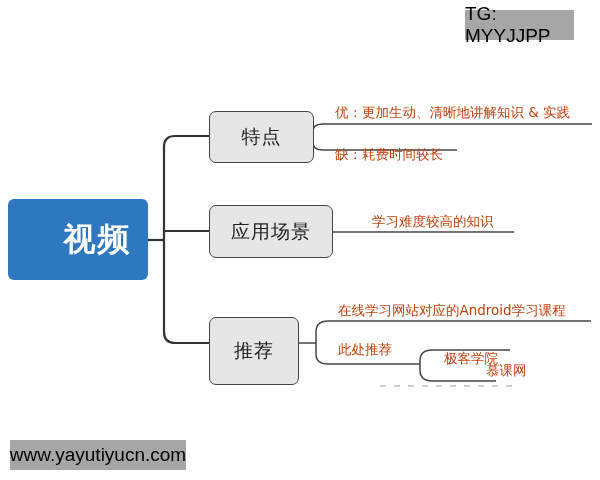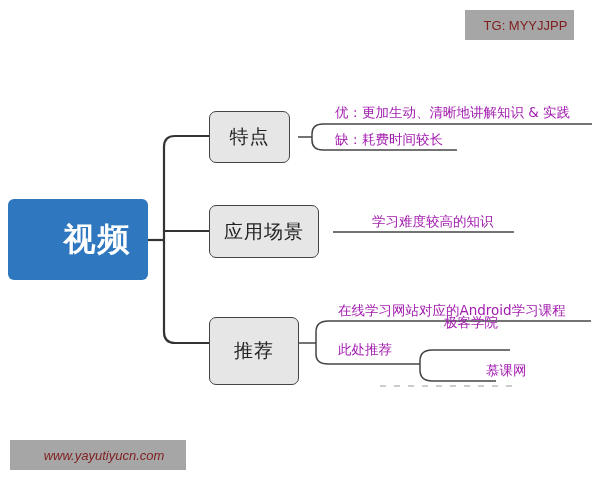--- a/index.html
+++ b/index.html
@@ -12,25 +12,25 @@
     position: absolute; box-sizing: border-box; display: flex; align-items: center; justify-content: center;
     color: #222; font-size: 19px; letter-spacing: 1px;
   }
   .node.root {
     background: #2f78c0; color: #fff; border-radius: 6px; font-size: 32px; font-weight: bold; letter-spacing: 2px;
   }
   .node.branch {
     background: #e6e6e6; border: 1.5px solid #444; border-radius: 7px;
   }
   .leaf {
-    position: absolute; font-size: 13.5px; color: #a21caf; white-space: nowrap; line-height: 16px;
+    position: absolute; font-size: 13.5px; color: #c2410c; white-space: nowrap; line-height: 16px;
   }
   .watermark {
-    position: absolute; background: #a6a6a6; color: #7f1d1d; font-family: "Liberation Sans", sans-serif;
-    font-size: 13px; display: flex; align-items: center; justify-content: center; box-sizing: border-box; padding-left: 12px;
+    position: absolute; background: #a6a6a6; color: #000000; font-family: "Liberation Sans", sans-serif;
+    font-size: 19px; display: flex; align-items: center; justify-content: center; box-sizing: border-box;
   }
   .faint { position: absolute; height: 2px; background: repeating-linear-gradient(90deg,#ccc 0 6px,transparent 6px 14px); }
 </style>
 </head>
 <body>
 
 <svg class="layer" width="600" height="480" viewBox="0 0 600 480">
   <g fill="none" stroke="#333" stroke-width="2.2">
 
     <line x1="148" y1="240" x2="164" y2="240"></line>
@@ -55,40 +55,40 @@
     <path d="M432 350 Q420 350 420 361 V370 Q420 381 432 381"></path>
     <line x1="432" y1="350" x2="510" y2="350"></line>
     <line x1="432" y1="381" x2="496" y2="381"></line>
   </g>
 </svg>
 
 <div class="node root" style="left:8px;top:199px;width:140px;height:81px;padding-left:39px;">
   <span>视频</span>
 </div>
 
-<div class="node branch" style="left:209px;top:111px;width:81px;height:52px;">
+<div class="node branch" style="left:209px;top:111px;width:105px;height:52px;">
   <span>特点</span>
 </div>
-<div class="node branch" style="left:209px;top:205px;width:110px;height:53px;">
+<div class="node branch" style="left:209px;top:205px;width:124px;height:53px;">
   <span>应用场景</span>
 </div>
 <div class="node branch" style="left:209px;top:317px;width:90px;height:68px;">
   <span>推荐</span>
 </div>
 
 <div class="leaf" style="left:335px;top:104px;">优：更加生动、清晰地讲解知识 &amp; 实践</div>
-<div class="leaf" style="left:335px;top:131px;">缺：耗费时间较长</div>
+<div class="leaf" style="left:335px;top:148px;font-family:Liberation Mono, monospace;">缺：耗费时间较长</div>
 
 <div class="leaf" style="left:372px;top:213px;text-align:right;">学习难度较高的知识</div>
 
 <div class="leaf" style="left:338px;top:302px;">在线学习网站对应的Android学习课程</div>
 <div class="leaf" style="left:338px;top:341px;">此处推荐</div>
-<div class="leaf" style="left:444px;top:314px;text-align:center;">极客学院</div>
+<div class="leaf" style="left:444px;top:350px;text-align:center;">极客学院</div>
 <div class="leaf" style="left:444px;top:362px;margin-left:42px;">慕课网</div>
 
 <div class="faint" style="left:380px;top:385px;width:140px;"></div>
 
 <div class="watermark" style="left:465px;top:10px;width:109px;height:30px;">
   <span>TG: MYYJJPP</span>
 </div>
-<div class="watermark" style="left:10px;top:440px;width:176px;height:30px;font-style:italic;">
+<div class="watermark" style="left:10px;top:440px;width:176px;height:30px;">
   <span>www.yayutiyucn.com</span>
 </div>
 
 </body></html>

